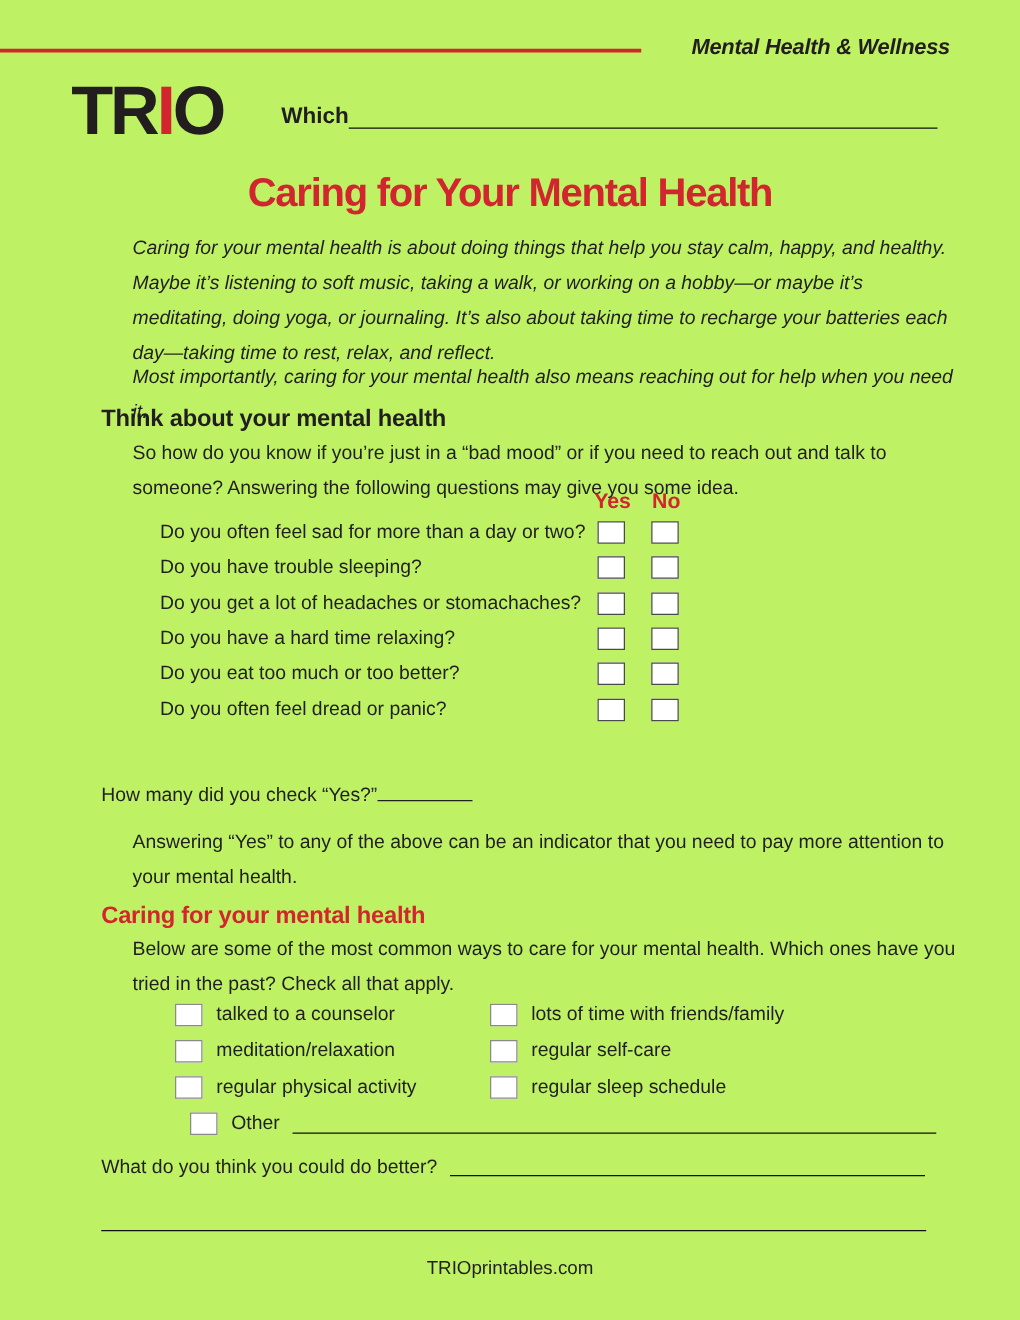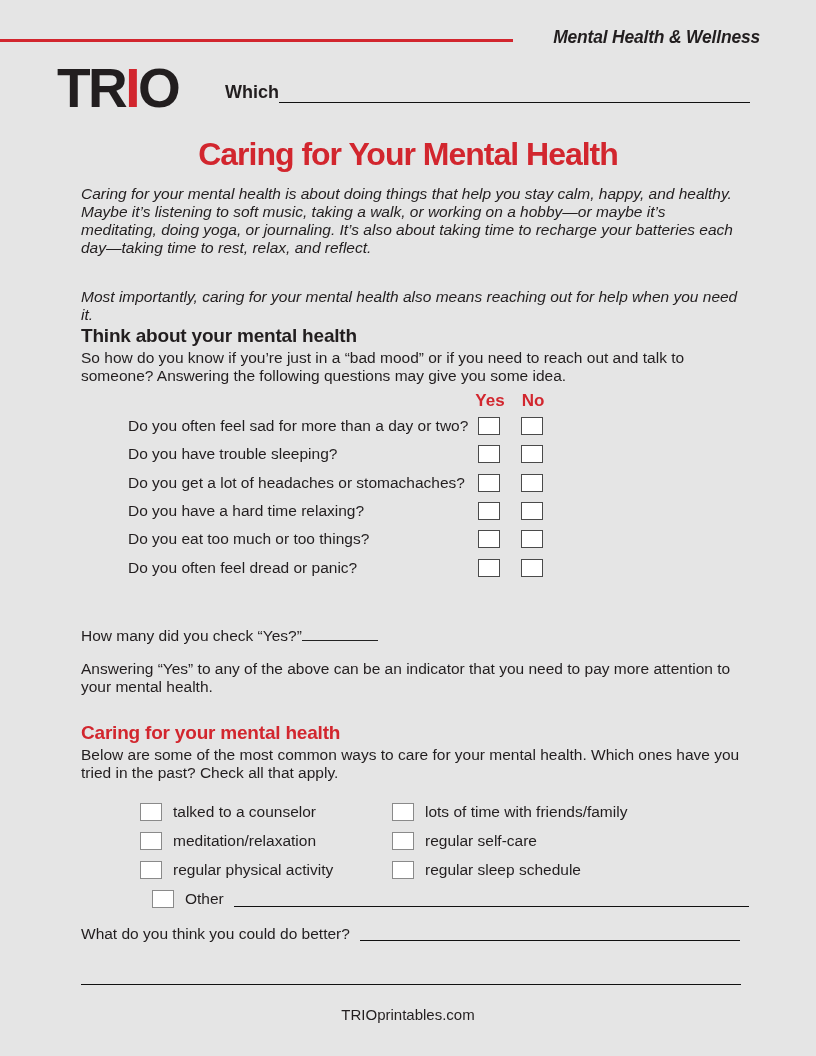--- a/index.html
+++ b/index.html
@@ -1,32 +1,32 @@
 <!DOCTYPE html>
 <html style="--accent: #d2262e; --ink: #221e1f;"><head>
 <meta charset="utf-8">
 <style>
   :root { --accent:#d2262e; --ink:#221e1f; --box-dark:#4a4a4a; --box-gray:#8a8a8a; }
   * { margin:0; padding:0; box-sizing:border-box; }
   html,body { background:#ffffff; }
   .page {
-    position:relative; width:816px; height:1056px; margin:0 auto; background:#e5e5e5;
+    position:relative; width:816px; height:1056px; margin:0 auto; background:#bef264;
     font-family:"Liberation Sans", sans-serif; color:var(--ink); overflow:hidden;
   }
   
   .red-rule { position:absolute; left:0; top:39px; width:513px; height:3px; background:var(--accent); }
   .tagline { position:absolute; right:56px; top:27px; font-size:17.5px; font-weight:bold; font-style:italic; letter-spacing:-0.2px; }
   .logo { position:absolute; left:57px; top:61px; font-size:55px; font-weight:bold; letter-spacing:-2.5px; line-height:1; }
   .logo .red { color:var(--accent); }
   .name-label { position:absolute; left:225px; top:82px; font-size:18px; font-weight:bold; }
   .name-line { position:absolute; left:279px; top:78px; width:471px; height:25px; border-bottom:1.8px solid #111; }
   
   .title { position:absolute; left:0; top:136px; width:816px; text-align:center; color:var(--accent);
            font-size:32px; font-weight:bold; letter-spacing:-1px; }
-  .body-text { font-size:15.5px; line-height:18px; }
+  .body-text { font-size:15.5px; line-height:28px;margin-left:25px; }
   .italic { font-style:italic; }
   .intro1 { position:absolute; left:81px; top:185px; width:658px; }
   .intro2 { position:absolute; left:81px; top:288px; width:658px; }
   
   .think-heading { position:absolute; left:81px; top:325px; font-size:19px; font-weight:bold; letter-spacing:-0.2px; }
   .quiz-desc { position:absolute; left:81px; top:349px; width:660px; }
   .colhead { position:absolute; top:391px; width:46px; text-align:center; color:var(--accent); font-size:17px; font-weight:bold; }
   .colhead.yes { left:467px; }
   .colhead.no  { left:510px; }
   .questions { position:absolute; left:81px; top:412px; width:660px; }
@@ -101,21 +101,21 @@
       <span class="cb no"></span>
     </div>
 
     <div class="q-row">
       <span class="q-text">Do you have a hard time relaxing?</span>
       <span class="cb yes"></span>
       <span class="cb no"></span>
     </div>
 
     <div class="q-row">
-      <span class="q-text">Do you eat too much or too things?</span>
+      <span class="q-text">Do you eat too much or too better?</span>
       <span class="cb yes"></span>
       <span class="cb no"></span>
     </div>
 
     <div class="q-row">
       <span class="q-text">Do you often feel dread or panic?</span>
       <span class="cb yes"></span>
       <span class="cb no"></span>
     </div>
   </div>

